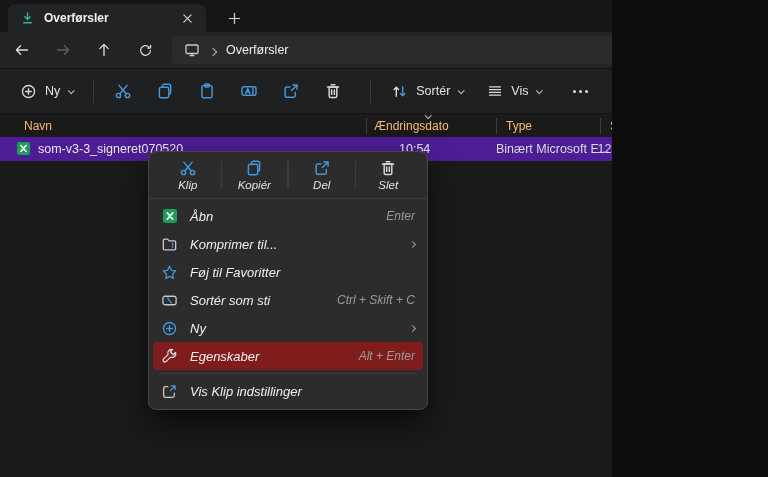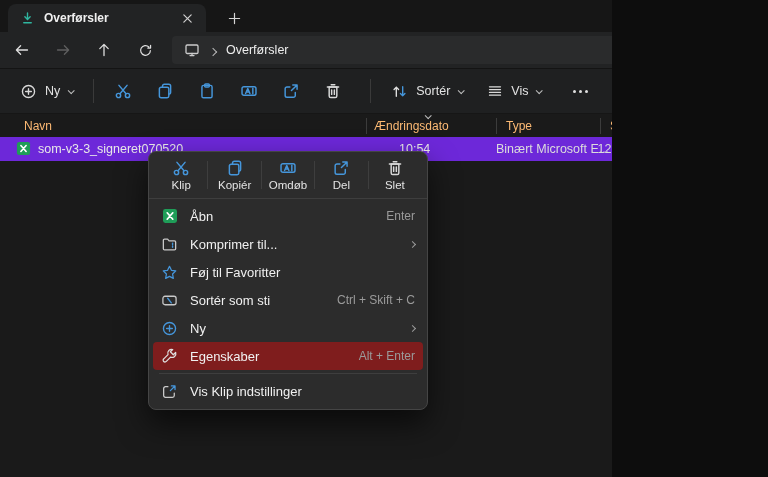--- a/index.html
+++ b/index.html
@@ -54,33 +54,33 @@
   .dots i { width:3px; height:3px; border-radius:50%; background:#e0e0e0; }
 
   
   .headers { position:absolute; left:8px; top:115px; width:768px; height:22px; font-size:12px; color:#fdba74; }
   .hcell { position:absolute; top:0; line-height:22px; white-space:nowrap; }
   .hsep { position:absolute; top:3px; width:1px; height:16px; background:#3c3c3c; }
   .sortcaret { position:absolute; left:417px; top:-7px; color:#bdbdbd; }
   .sortcaret .chev { width:5px; height:5px; }
 
   
-  .filerow { position:absolute; left:0; top:137px; width:662px; height:24px; background:#6d28d9; font-size:12.5px; color:#e8e8e8;padding-left:22px; }
+  .filerow { position:absolute; left:0; top:137px; width:662px; height:24px; background:#4c1d95; font-size:12.5px; color:#e8e8e8;padding-left:22px; }
   .fcell { position:absolute; top:0; line-height:24px; white-space:nowrap; }
   .f-icon { position:absolute; left:16px; top:4px; }
   .f-name { left:38px; }
   .f-mod  { left:399px; }
   .f-type { left:496px; color:#dcdcdc; }
   .f-size { left:560px; width:96px; text-align:right; color:#dcdcdc; }
 
   
   .cmenu {
     position:absolute; left:148px; top:151px; width:280px;
     background:#2c2c2c; border:1px solid #454545; border-radius:8px;
-    box-shadow:0 14px 30px rgba(0,0,0,.6); overflow:hidden;
+    box-shadow:0 14px 30px rgba(0,0,0,.6); overflow:hidden;font-style:italic;
   }
   .quickrow { height:46px; display:flex; align-items:stretch; padding:2px 6px; }
   .qa { flex:1; display:flex; flex-direction:column; align-items:center; justify-content:center; gap:2px; border-radius:4px; }
   .qa-label { font-size:11.5px; color:#e3e3e3; }
   .qa-div { width:1px; background:#3e3e3e; margin:7px 0; }
   .menu-div { height:1px; background:#3e3e3e; }
   .mlist { padding:3px 4px 4px; }
   .mitem { height:28px; display:flex; align-items:center; padding:0 8px; border-radius:4px; gap:12px; }
   .mitem.highlight { background:#7f1d1d; }
   .mitem .mi-icon { width:17px; height:17px; flex:0 0 17px; display:flex; align-items:center; justify-content:center; }
@@ -273,29 +273,20 @@
       <div class="qa">
         <span class="blue">
           <svg class="ic" width="18" height="18" viewBox="0 0 16 16">
               <rect x="3" y="4.6" width="8.4" height="9.4" rx="1.5"></rect>
               <path d="M5.8 4.6V3.6A1.6 1.6 0 0 1 7.4 2h4A1.6 1.6 0 0 1 13 3.6v5.6a1.6 1.6 0 0 1-1.6 1.6"></path>
             </svg>
         </span>
         <span class="qa-label">Kopiér</span>
       </div>
       <div class="qa-div"></div>
-      <div class="qa">
-        <span class="blue">
-          <svg class="ic" width="18" height="18" viewBox="0 0 16 16">
-              <rect x="1.8" y="4.2" width="12.4" height="7.6" rx="1.6"></rect>
-              <path d="M5 10.2 6.9 5.8l1.9 4.4M5.6 8.9h2.6M11.4 5.6v4.8"></path>
-            </svg>
-        </span>
-        <span class="qa-label">Omdøb</span>
-      </div>
       <div class="qa-div"></div>
       <div class="qa">
         <span class="blue">
           <svg class="ic" width="18" height="18" viewBox="0 0 16 16">
               <path d="M7 4.5H4.4A1.6 1.6 0 0 0 2.8 6.1v5.8a1.6 1.6 0 0 0 1.6 1.6h5.8a1.6 1.6 0 0 0 1.6-1.6V9.3"></path>
               <path d="M9.6 2.6h3.8v3.8M13.2 2.8 8.4 7.6"></path>
             </svg>
         </span>
         <span class="qa-label">Del</span>
       </div>

